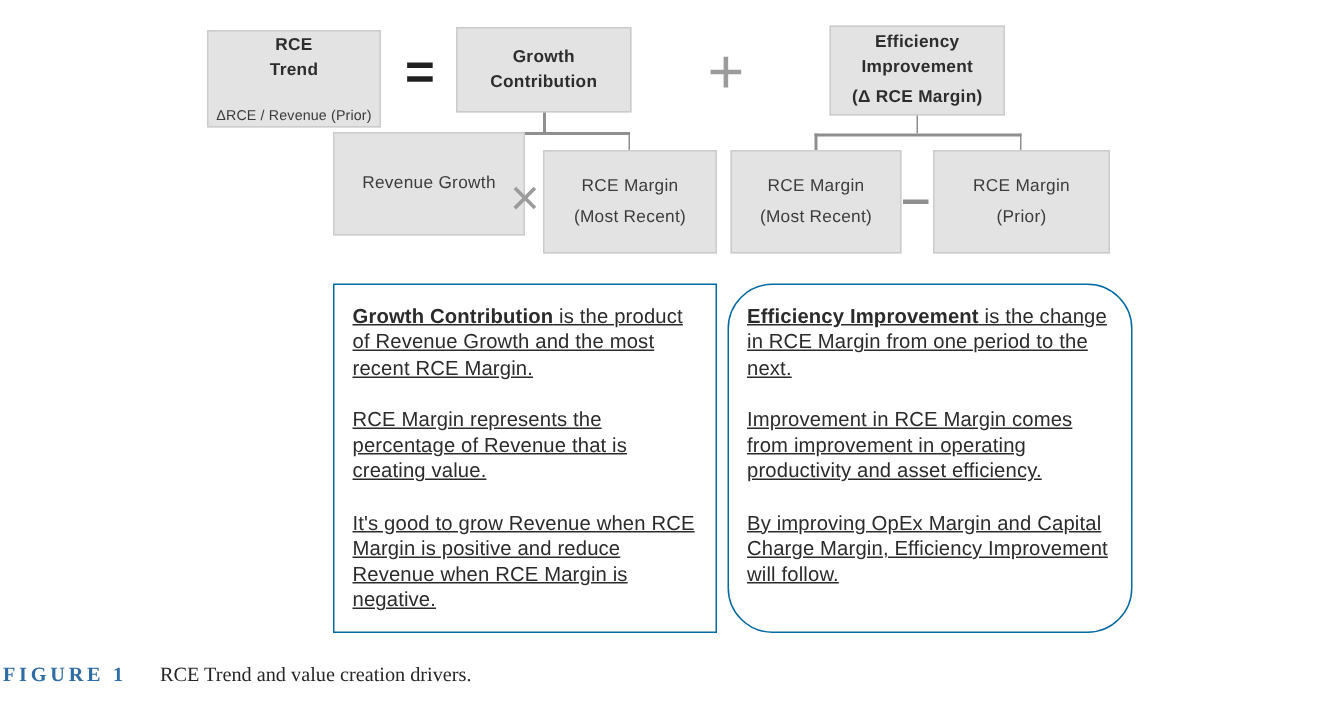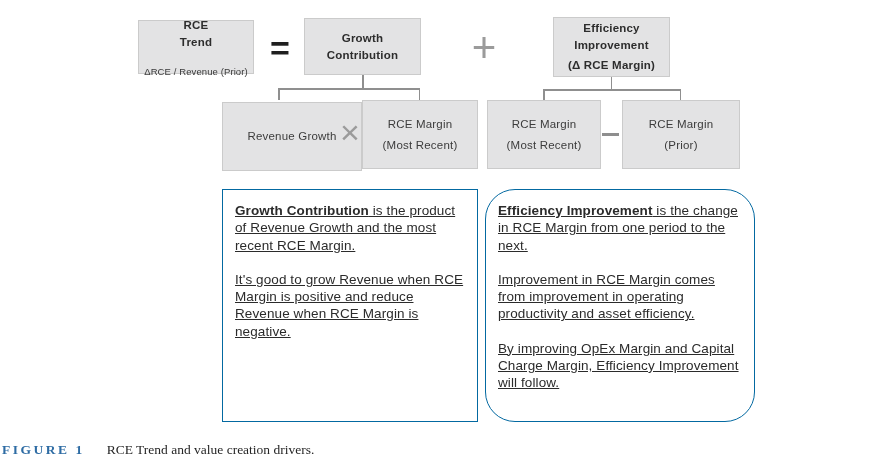--- a/index.html
+++ b/index.html
@@ -68,21 +68,21 @@
     margin-right: 22px;
     white-space: nowrap;
   }
   .caption .fig-text { color: #262626; }
 </style>
 </head>
 <body>
 
 <div class="stage">
 
-  <div class="gbox" style="left:138px; top:20px; width:116px; height:54px;">
+  <div class="gbox" style="left:138px; top:20px; width:116px; height:65px;">
     <div class="bline">RCE</div>
     <div class="bline">Trend</div>
     <div class="sub">ΔRCE / Revenue (Prior)</div>
   </div>
 
   <div class="op op-equals">=</div>
 
   <div class="gbox" style="left:304px; top:18px; width:117px; height:57px;">
     <div class="bline">Growth</div>
     <div class="bline">Contribution</div>
@@ -99,21 +99,21 @@
   <div class="line" style="left:362px; top:75px;  width:1.5px; height:13px;"></div>
   <div class="line" style="left:278px; top:88px;  width:142px; height:1.5px;"></div>
   <div class="line" style="left:278px; top:88px;  width:1.5px; height:12px;"></div>
   <div class="line" style="left:418.5px; top:88px; width:1.5px; height:12px;"></div>
 
   <div class="line" style="left:610.5px; top:77px; width:1.5px; height:12px;"></div>
   <div class="line" style="left:543px; top:89px;  width:138px; height:1.5px;"></div>
   <div class="line" style="left:543px; top:89px;  width:1.5px; height:11px;"></div>
   <div class="line" style="left:679.5px; top:89px; width:1.5px; height:11px;"></div>
 
-  <div class="gbox" style="left:222px; top:102px; width:140px; height:69px;">
+  <div class="gbox" style="left:222px; top:88px; width:128px; height:69px;">
     <div class="rline">Revenue Growth</div>
   </div>
 
   <div class="op op-times">×</div>
 
   <div class="gbox" style="left:362px; top:100px; width:116px; height:69px;">
     <div class="rline">RCE Margin</div>
     <div class="rline">(Most Recent)</div>
   </div>
 
@@ -124,20 +124,21 @@
 
   <div class="op op-minus"></div>
 
   <div class="gbox" style="left:622px; top:100px; width:118px; height:69px;">
     <div class="rline">RCE Margin</div>
     <div class="rline">(Prior)</div>
   </div>
 
   <div class="note" style="left:222px; top:189px; width:256px; height:233px;">
     <p><b>Growth Contribution</b><span> is the product of Revenue Growth and the most recent RCE Margin.</span></p>
+    <p>RCE Margin represents the percentage of Revenue that is creating value.</p>
     <p>It's good to grow Revenue when RCE Margin is positive and reduce Revenue when RCE Margin is negative.</p>
   </div>
 
   <div class="note" style="left:485px; top:189px; width:270px; height:233px;border-radius:30px;">
     <p><b>Efficiency Improvement</b><span> is the change in RCE Margin from one period to the next.</span></p>
     <p>Improvement in RCE Margin comes from improvement in operating productivity and asset efficiency.</p>
     <p>By improving OpEx Margin and Capital Charge Margin, Efficiency Improvement will follow.</p>
   </div>
 
   <div class="caption">

